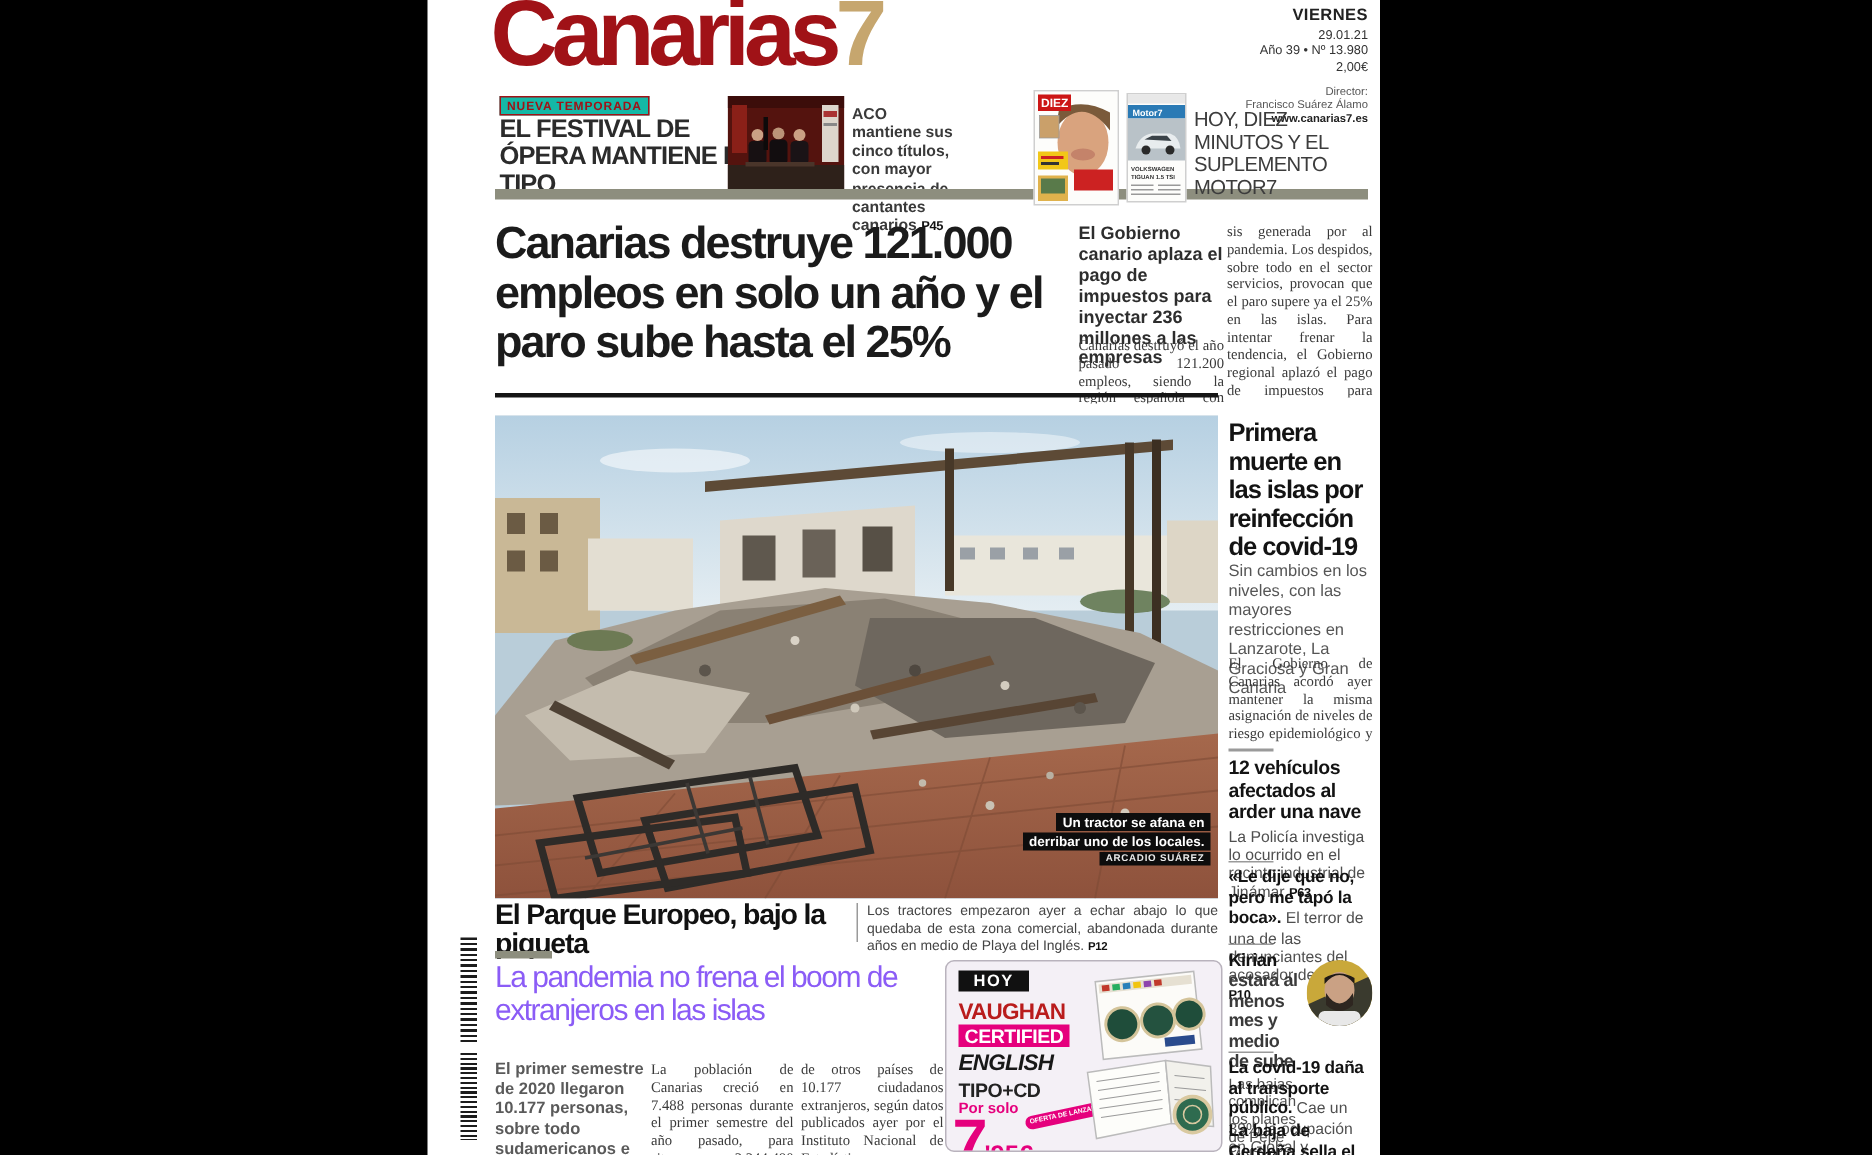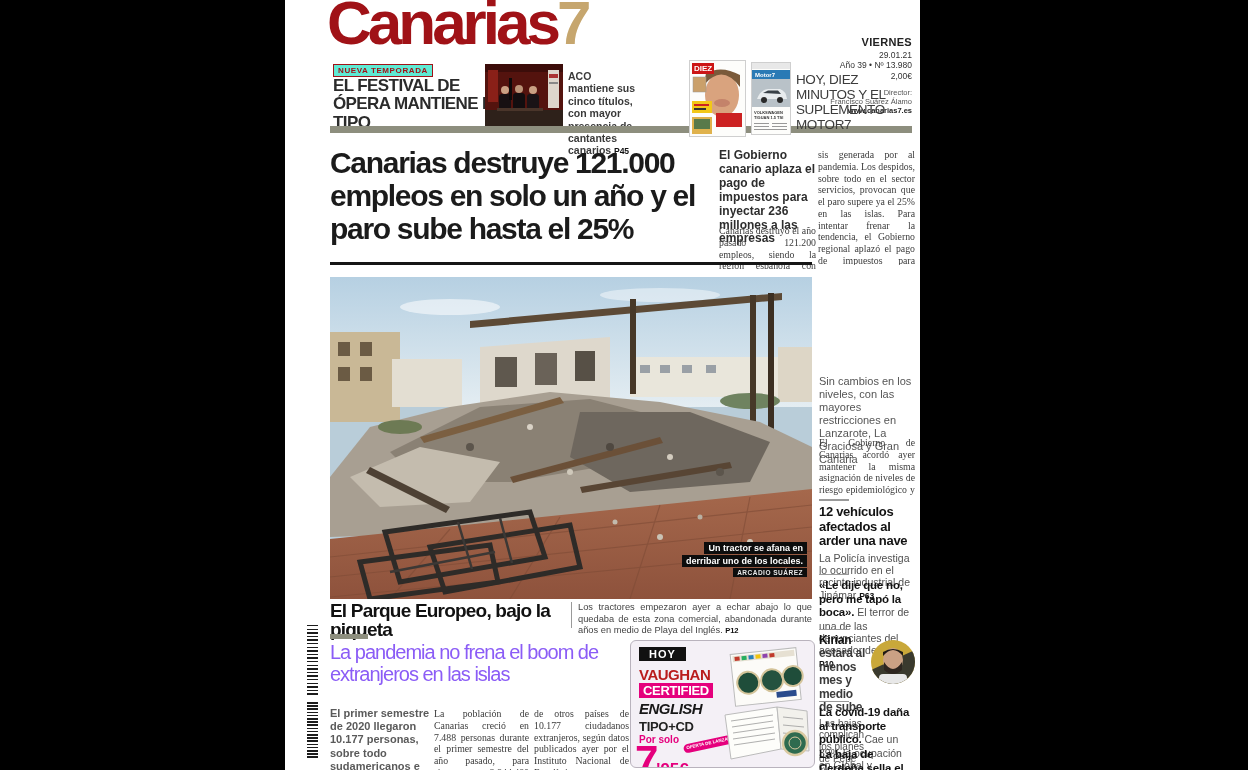--- a/index.html
+++ b/index.html
@@ -5,29 +5,29 @@
   * { margin:0; padding:0; box-sizing:border-box; }
   html,body { background:#000; }
   #stage { position:relative; width:1248px; height:770px; background:#000; overflow:hidden;
            font-family:"Liberation Sans", sans-serif;padding-left:21px; }
   #paper { position:absolute; left:285px; top:0; width:635px; height:770px; background:#fff; overflow:hidden; }
   .abs { position:absolute; }
 
   
   .logo { left:42px; top:-10px; font-weight:bold; font-size:62px; letter-spacing:-4px; color:#a01217; line-height:1.05; }
   .logo .seven { color:#c6a66e; }
-  .dateblock { right:8px; top:4px; text-align:right; color:#222; line-height:1.25;margin-top:32px; }
+  .dateblock { right:8px; top:4px; text-align:right; color:#222; line-height:1.25; }
   .dateblock .day { font-weight:bold; font-size:11px; letter-spacing:.3px; }
   .dateblock .small { font-size:8.5px; color:#333; }
   .dateblock .tiny { font-size:7.5px; color:#555; }
   .dateblock .site { font-size:7.5px; font-weight:bold; color:#222; }
 
   
   .kicker { left:48px; top:64px; border:1px solid #a01217; color:#a01217; font-size:8px; font-weight:bold;
-            letter-spacing:.6px; padding:1px 4px; background:#5eead4; }
+            letter-spacing:.6px; padding:1px 4px; background:#14b8a6; }
   .strip-hl { left:48px; top:77px; width:172px; font-size:17px; font-weight:bold; color:#2b2b2b;
               line-height:1.08; letter-spacing:-.6px; }
   .opera { left:200px; top:64px; width:78px; height:64px; overflow:hidden; }
   .blurb { left:283px; top:70px; width:72px; font-size:10.5px; font-weight:bold; color:#3a3a3a; line-height:1.18; }
   .pref { font-weight:bold; color:#111; font-size:.82em; letter-spacing:-.2px; font-family:"Liberation Sans",sans-serif; }
   .olivebar { left:45px; top:126px; width:582px; height:7px; background:#8d8e7e; }
   .cover1 { left:404px; top:60px; width:57px; height:77px; background:#fff; border:1px solid #cfcfcf; overflow:hidden; z-index:3; }
   .cover2 { left:466px; top:62px; width:40px; height:73px; background:#fff; border:1px solid #cfcfcf; overflow:hidden; z-index:3; }
   .promo { left:511px; top:72px; width:118px; font-size:13.5px; font-weight:normal; color:#3c3c3c;
            line-height:1.12; letter-spacing:-.4px; }
@@ -276,20 +276,21 @@
       </svg>
       <div class="ovl">
         <div class="l">Un tractor se afana en</div>
         <div class="l">derribar uno de los locales.</div>
         <div class="c">ARCADIO SUÁREZ</div>
       </div>
     </div>
     <div class="abs cap-div"></div>
     <div class="abs cap-text"><span>Los tractores empezaron ayer a echar abajo lo que quedaba de esta zona comercial, abandonada durante años en medio de Playa del Inglés. </span><span class="pref">P12</span></div>
 
+    <div class="abs s-hl">Primera muerte en las islas por reinfección de covid-19</div>
     <div class="abs s-sub">Sin cambios en los niveles, con las mayores restricciones en Lanzarote, La Graciosa y Gran Canaria</div>
     <div class="abs serif s-body"><span>El Gobierno de Canarias acordó ayer mantener la misma asignación de niveles de riesgo epidemiológico y restricciones en las islas. Ayer se registraron cuatro muertos más. </span></div>
 
     <div class="abs s-div" style="left:534px; top:499px;"></div>
 
     <div class="abs" style="left:534px; top:505px; width:96px;">
       <div class="brief-hl">12 vehículos afectados al arder una nave</div>
       <div class="brief-bd" style="margin-top:3px;"><span>La Policía investiga lo ocurrido en el recinto industrial de Jinámar </span><span class="pref">P63</span></div>
     </div>
 

